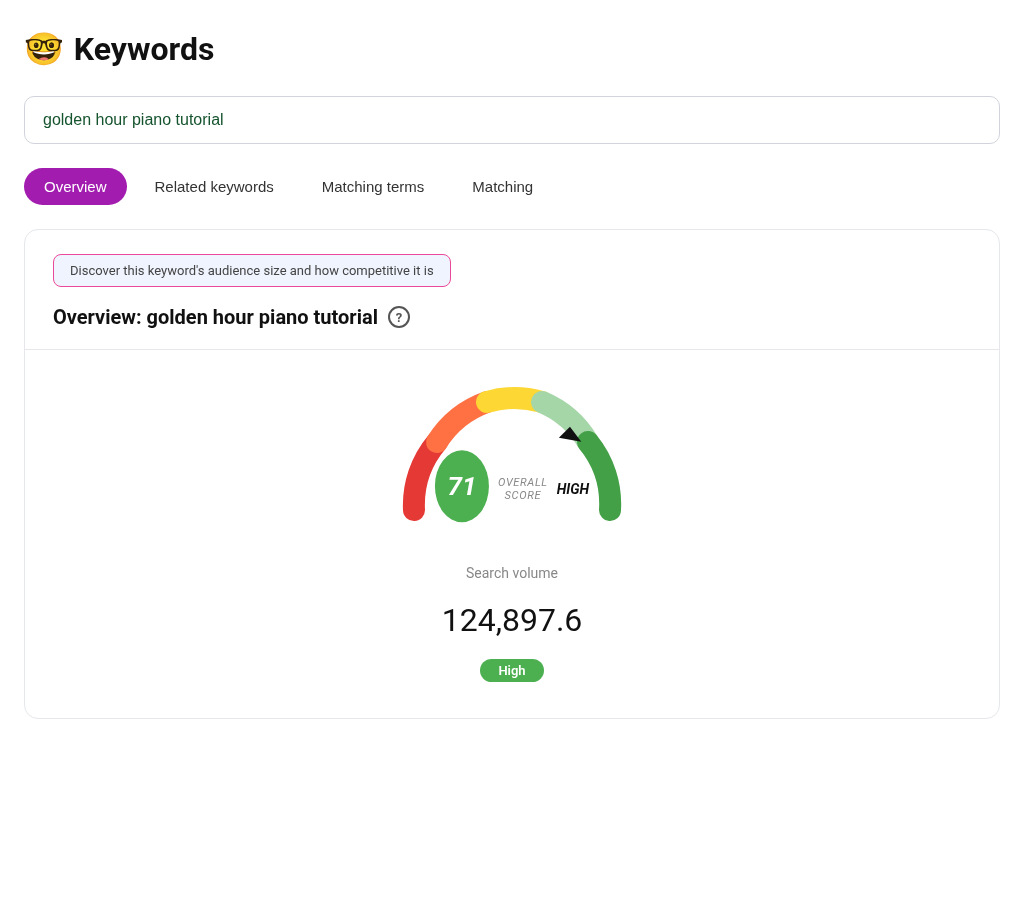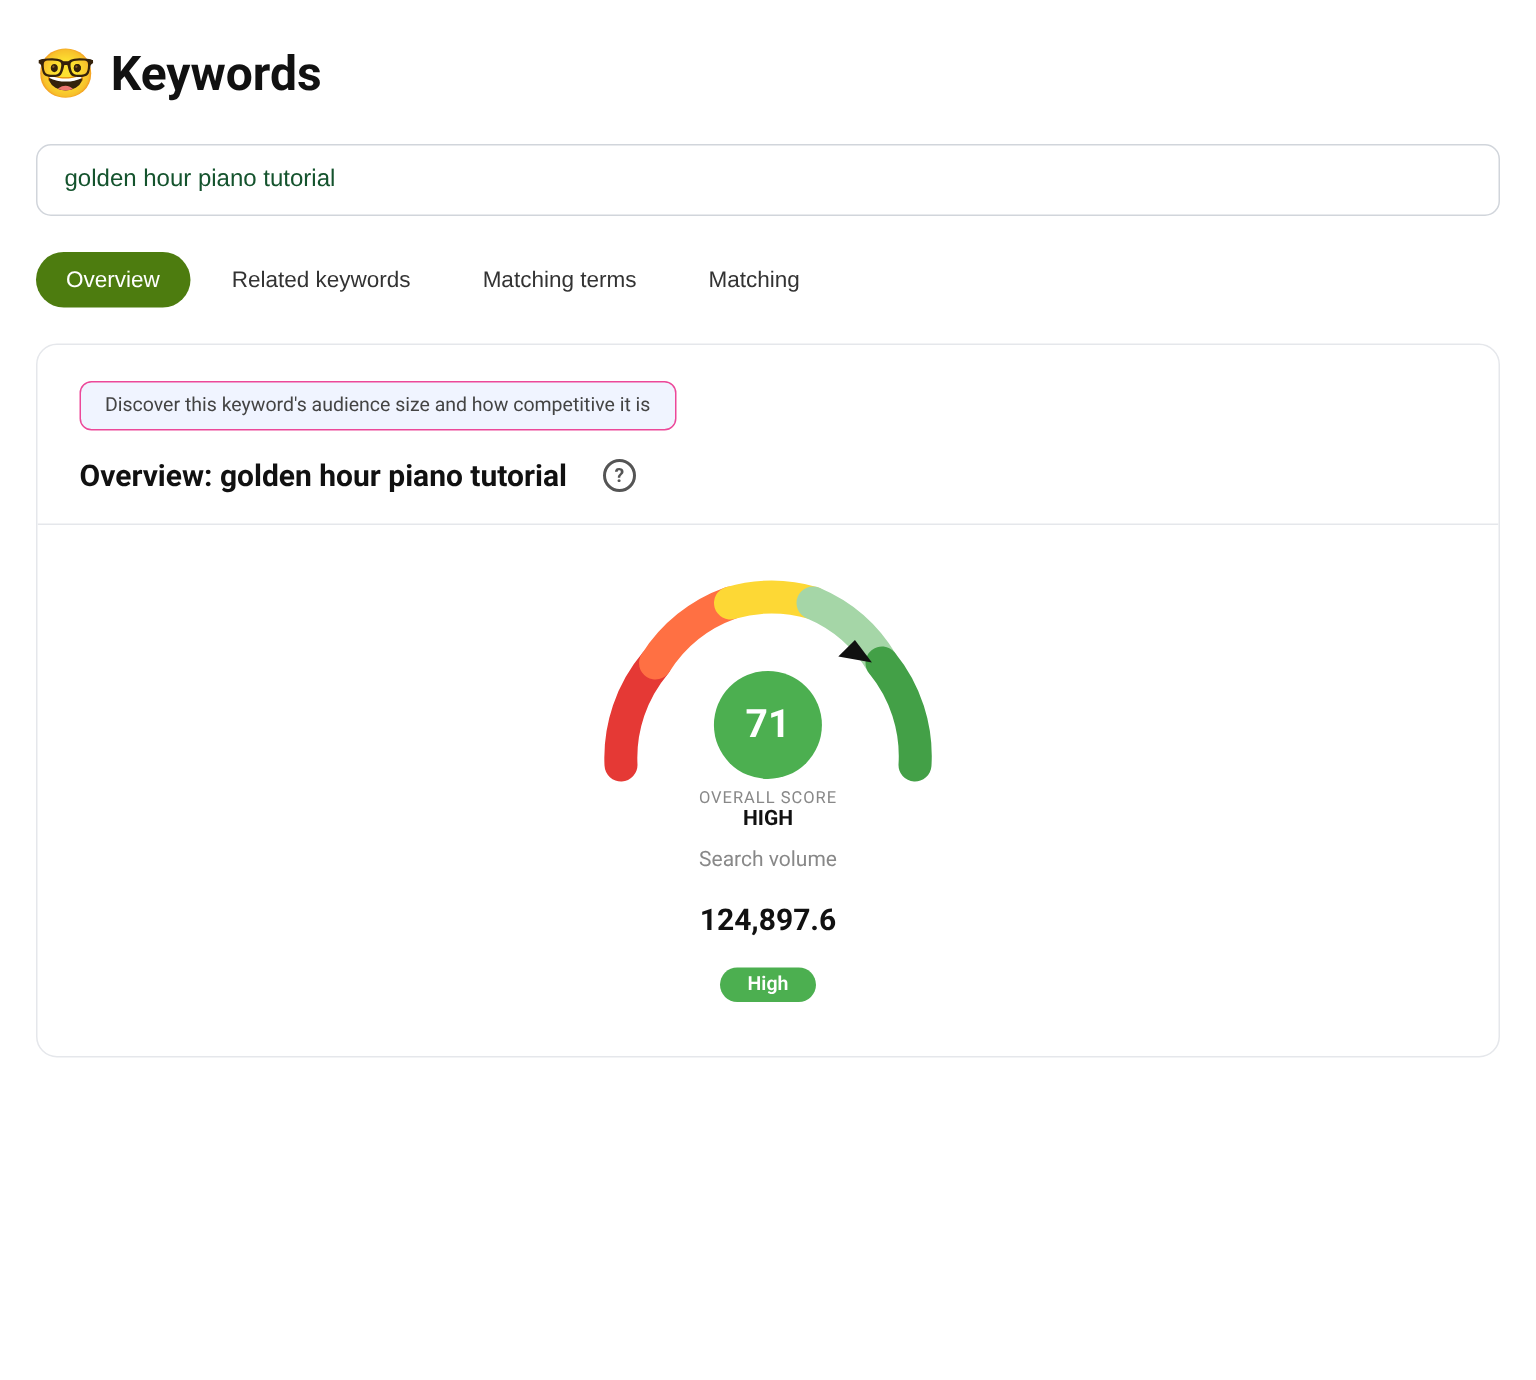--- a/index.html
+++ b/index.html
@@ -47,21 +47,21 @@
       border-radius: 24px;
       font-size: 15px;
       font-weight: 500;
       cursor: pointer;
       border: none;
       background: transparent;
       color: #333;
     }
 
     .tab.active {
-      background: #4d7c0f;
+      background: #a21caf;
       color: #fff;
       text-align: right;
     }
 
     .card {
       border: 1.5px solid #e5e7eb;
       border-radius: 14px;
       overflow: hidden;
       background: #fff;
     }
@@ -81,21 +81,21 @@
       color: #444;
       margin-bottom: 18px;
     }
 
     .overview-title {
       font-size: 20px;
       font-weight: 700;
       color: #111;
       display: flex;
       align-items: center;
-      gap: 24px;
+      gap: 10px;
     }
 
     .help-icon {
       display: inline-flex;
       align-items: center;
       justify-content: center;
       width: 22px;
       height: 22px;
       border: 2px solid #555;
       border-radius: 50%;
@@ -124,22 +124,23 @@
       width: 100%;
       height: 100%;
     }
 
     .gauge-center {
       position: absolute;
       top: 50%;
       left: 50%;
       transform: translate(-50%, -10%);
       display: flex;
-      flex-direction: column;
-      align-items: center;
+      flex-direction: row;
+      align-items: center;
+      font-style: italic;
     }
 
     .gauge-score-circle {
       width: 72px;
       height: 72px;
       background: #4caf50;
       border-radius: 50%;
       display: flex;
       align-items: center;
       justify-content: center;
@@ -176,22 +177,22 @@
       align-items: center;
       gap: 20px;
     }
 
     .metric-label {
       font-size: 14px;
       color: #888;
     }
 
     .metric-value {
-      font-size: 20px;
-      font-weight: 700;
+      font-size: 32px;
+      font-weight: 400;
       color: #111;
       text-align: right;
     }
 
     .metric-badge {
       padding: 4px 18px;
       border-radius: 20px;
       font-size: 13px;
       font-weight: 600;
       color: #fff;

